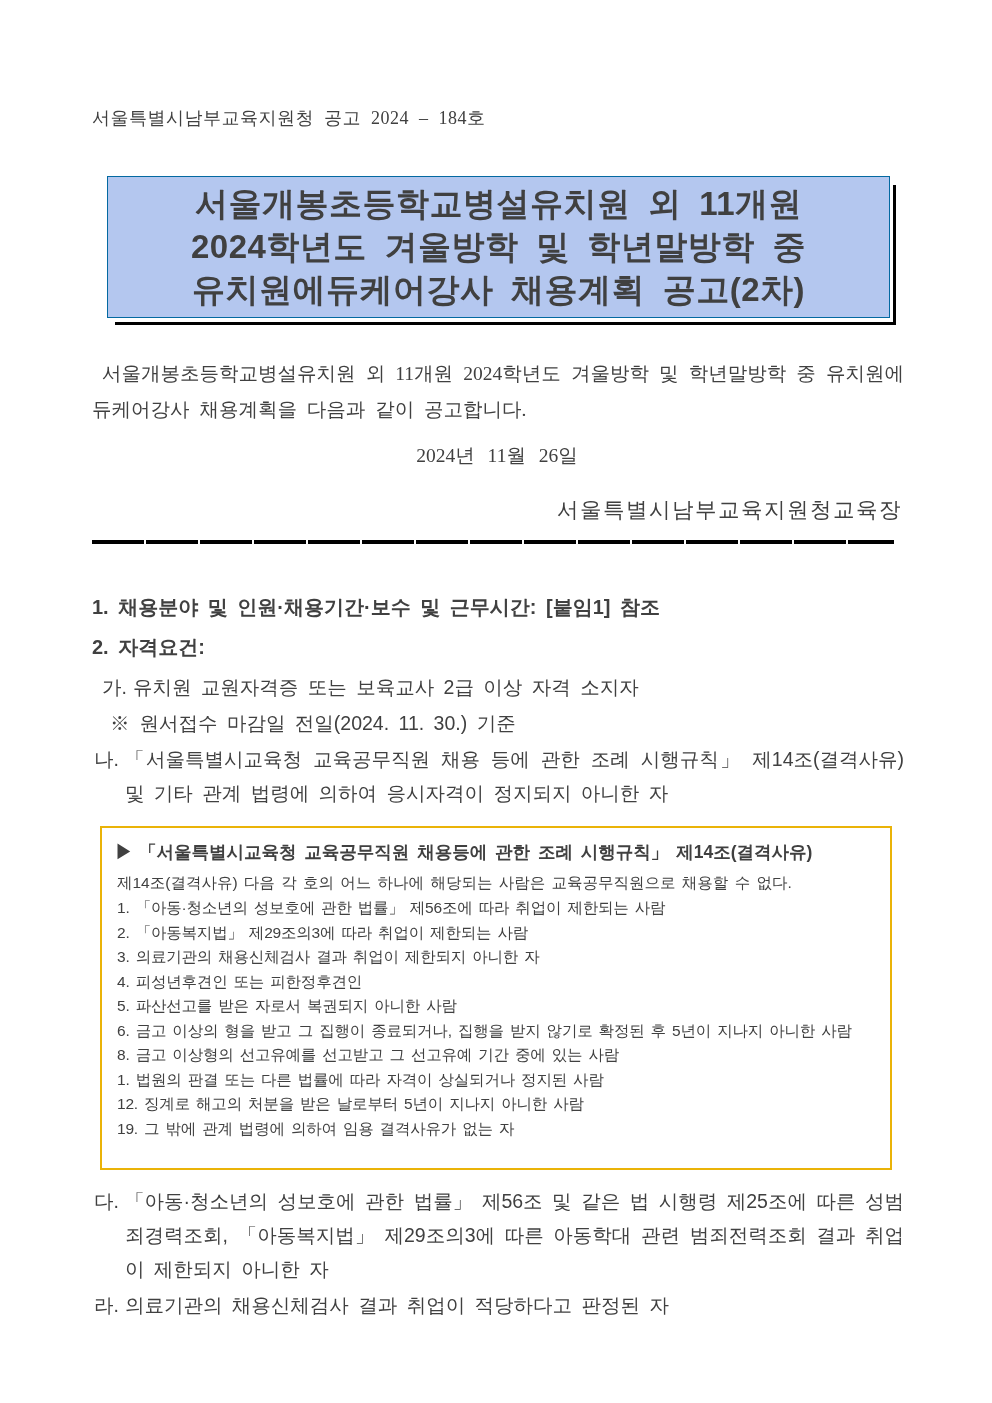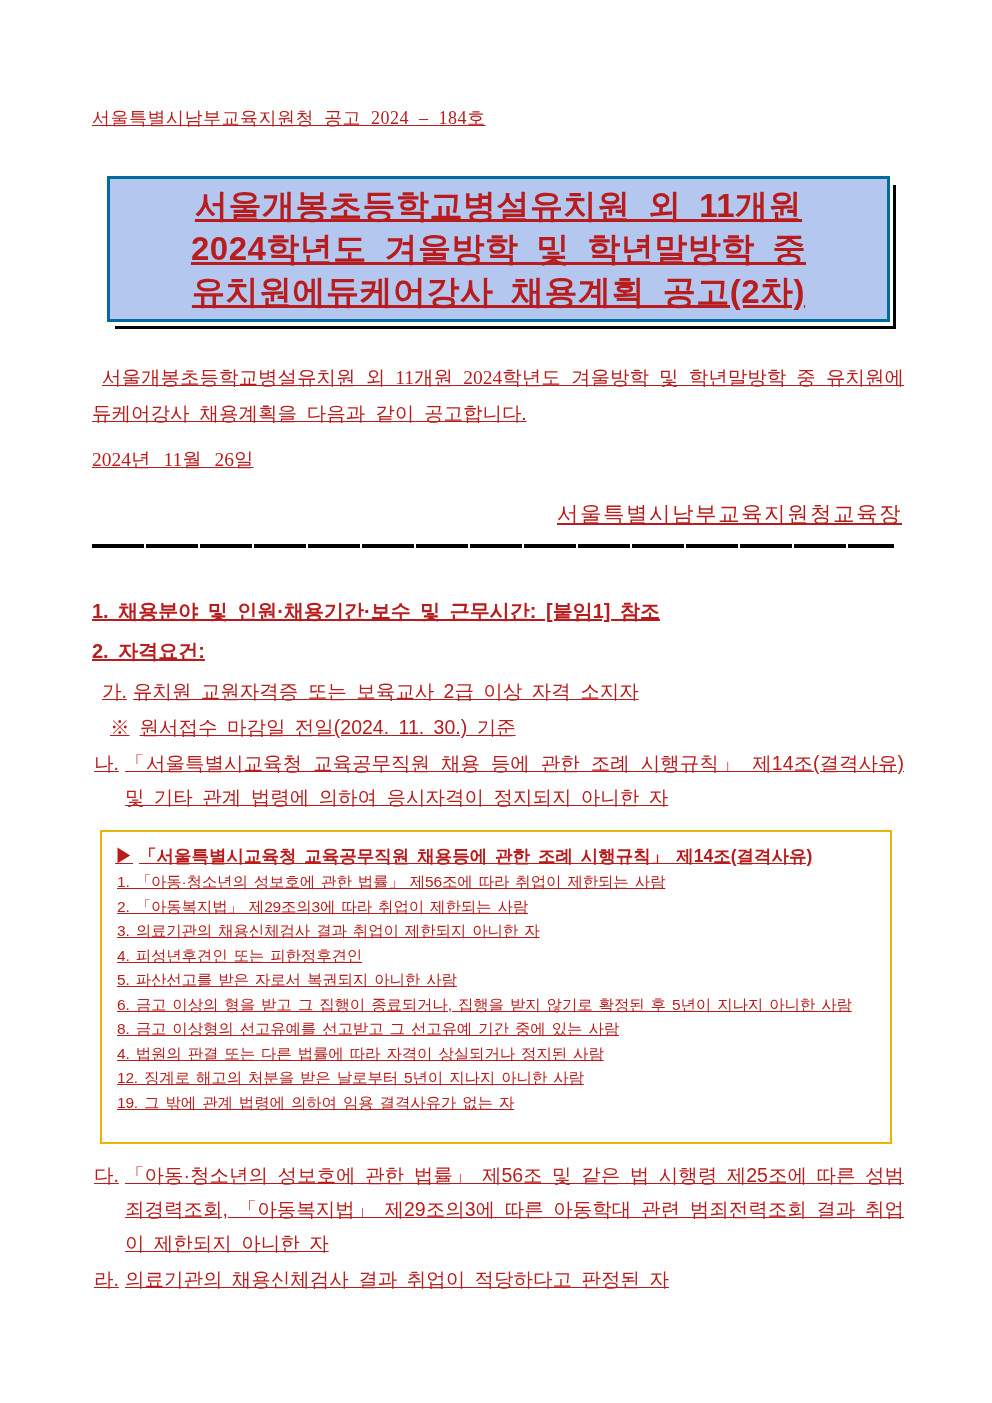--- a/index.html
+++ b/index.html
@@ -3,38 +3,37 @@
 <meta charset="utf-8">
 <style>
   * { margin: 0; padding: 0; box-sizing: border-box; }
   html, body { background: #ffffff; }
   .page {
     position: relative;
     width: 992px;
     height: 1403px;
     margin: 0 auto;
     background: #ffffff;
-    color: #b91c1c;
+    color: #404040;
     font-family: "Liberation Serif", serif;
     overflow: hidden;
-    text-decoration: underline;
   }
   .content { padding: 0 88px 0 92px; }
 
   .doc-number {
     padding-top: 106px;
     font-size: 18px;
     letter-spacing: 0.5px;
     word-spacing: 5px;
   }
 
   .title-box {
     margin: 46px 14px 0 15px;
     background: #b4c7ef;
-    border: 3px solid #0369a1;
+    border: 1px solid #0369a1;
     box-shadow: 4px 5px 0 -1px #ffffff, 7px 8px 0 -1px #000000;
     padding: 5px 0 6px 0;
     text-align: center;
   }
   .title-line {
     font-family: "Liberation Sans", sans-serif;
     font-weight: bold;
     font-size: 33px;
     line-height: 43px;
     letter-spacing: 0.5px;
@@ -46,21 +45,21 @@
     margin-top: 38px;
     font-size: 19.5px;
     line-height: 36px;
     text-align: justify;
     text-indent: 10px;
     word-spacing: 5px;
   }
 
   .date-line {
     margin-top: 14px;
-    text-align: left;
+    text-align: center;
     font-size: 19.5px;
     word-spacing: 8px;
     padding-right: 2px;
   }
   .issuer-line {
     margin-top: 26px;
     text-align: right;
     font-size: 21.5px;
     letter-spacing: 1.5px;
     padding-right: 2px;
@@ -170,30 +169,31 @@
 
     <div class="lettered item-na">
       <span class="lbl">나.</span>
       <span class="txt">「서울특별시교육청 교육공무직원 채용 등에 관한 조례 시행규칙」 제14조(결격사유) 및 기타 관계 법령에 의하여 응시자격이 정지되지 아니한 자</span>
     </div>
 
     <div class="rule-box">
       <div class="rule-box-title">
         <span class="marker">▶</span><span>「서울특별시교육청 교육공무직원 채용등에 관한 조례 시행규칙」 제14조(결격사유)</span>
       </div>
+      <div class="rule-box-intro">제14조(결격사유) 다음 각 호의 어느 하나에 해당되는 사람은 교육공무직원으로 채용할 수 없다.</div>
       <ul class="rule-items">
 
       <li class="rule-item">1. 「아동·청소년의 성보호에 관한 법률」 제56조에 따라 취업이 제한되는 사람</li>
           <li class="rule-item">2. 「아동복지법」 제29조의3에 따라 취업이 제한되는 사람</li>
           <li class="rule-item">3. 의료기관의 채용신체검사 결과 취업이 제한되지 아니한 자</li>
           <li class="rule-item">4. 피성년후견인 또는 피한정후견인</li>
           <li class="rule-item">5. 파산선고를 받은 자로서 복권되지 아니한 사람</li>
           <li class="rule-item">6. 금고 이상의 형을 받고 그 집행이 종료되거나, 집행을 받지 않기로 확정된 후 5년이 지나지 아니한 사람</li>
           <li class="rule-item">8. 금고 이상형의 선고유예를 선고받고 그 선고유예 기간 중에 있는 사람</li>
-          <li class="rule-item">4. 법원의 판결 또는 다른 법률에 따라 자격이 상실되거나 정지된 사람</li>
+          <li class="rule-item">1. 법원의 판결 또는 다른 법률에 따라 자격이 상실되거나 정지된 사람</li>
           <li class="rule-item">12. 징계로 해고의 처분을 받은 날로부터 5년이 지나지 아니한 사람</li>
           <li class="rule-item">19. 그 밖에 관계 법령에 의하여 임용 결격사유가 없는 자</li>
         </ul>
     </div>
 
     <div class="lettered item-da">
       <span class="lbl">다.</span>
       <span class="txt">「아동·청소년의 성보호에 관한 법률」 제56조 및 같은 법 시행령 제25조에 따른 성범죄경력조회, 「아동복지법」 제29조의3에 따른 아동학대 관련 범죄전력조회 결과 취업이 제한되지 아니한 자</span>
     </div>
 

